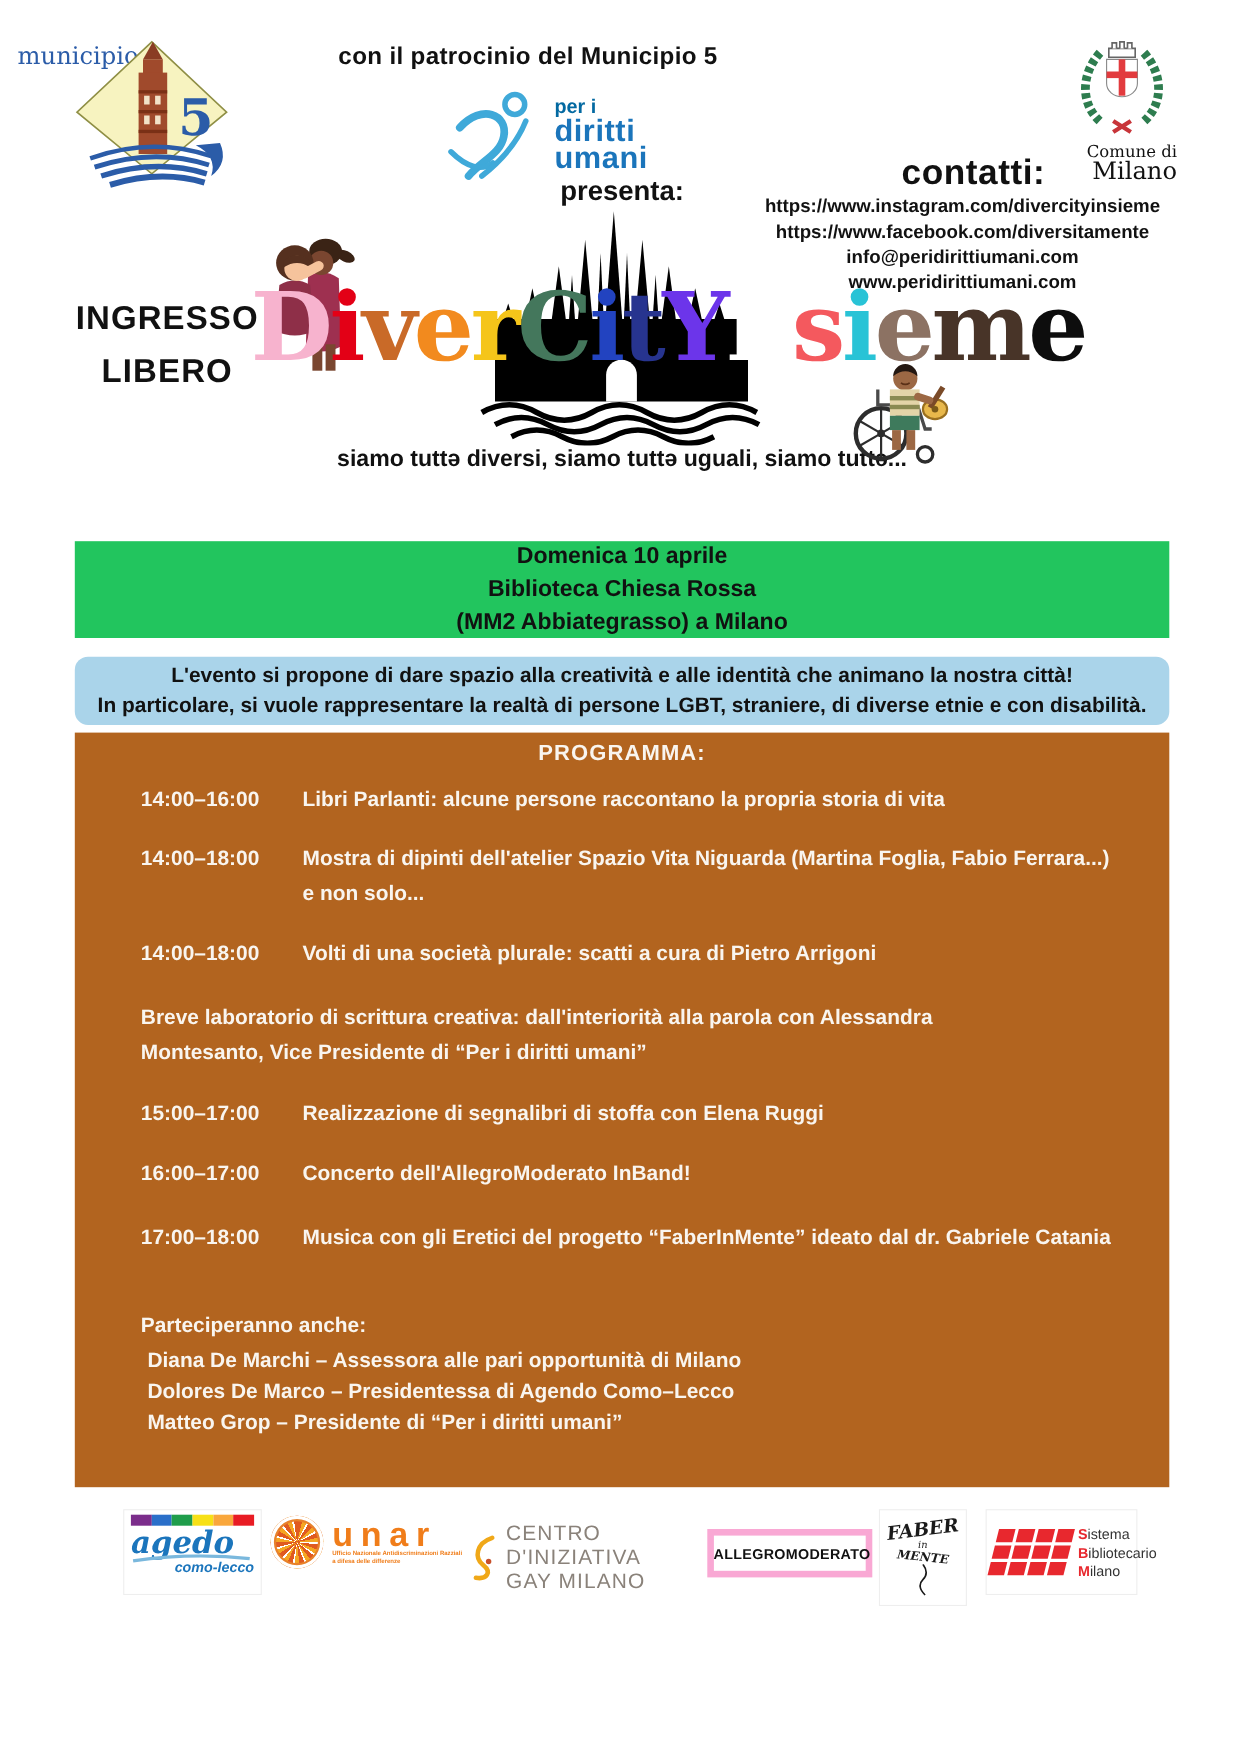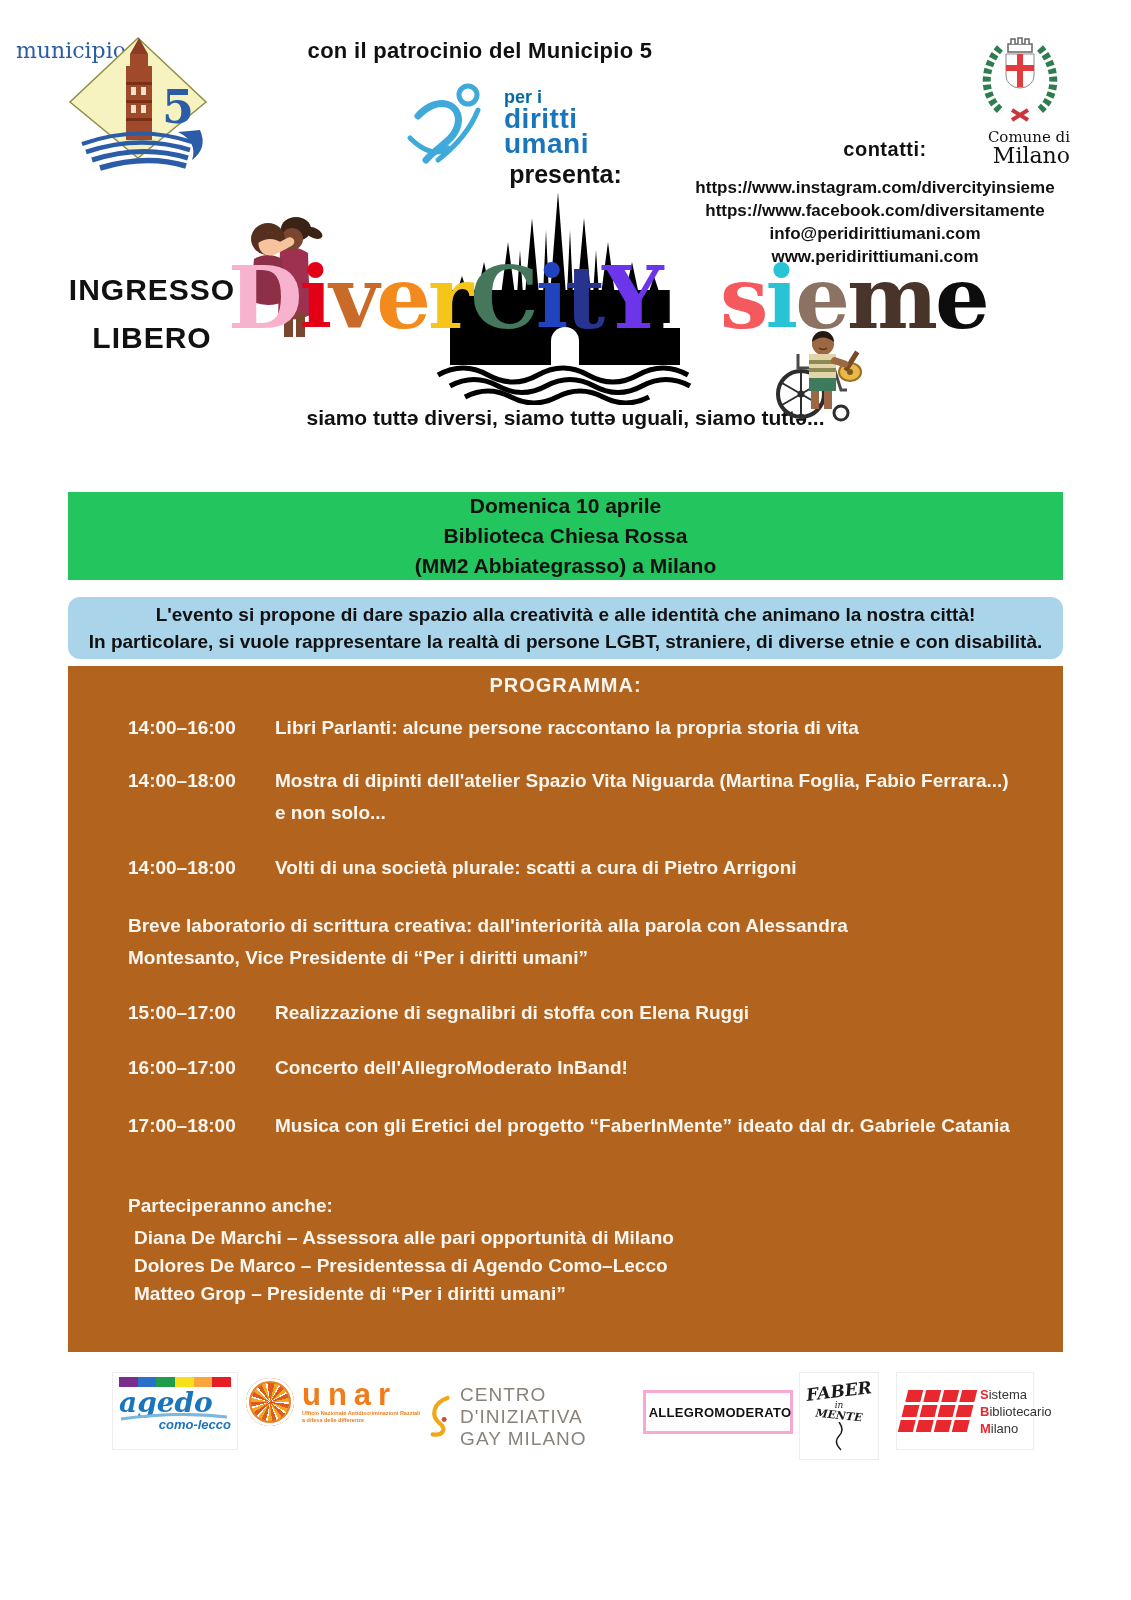--- a/index.html
+++ b/index.html
@@ -13,21 +13,21 @@
   .du-logo{position:absolute;left:404px;top:82px;display:flex;align-items:flex-start;}
   .du-text{margin-left:8px;margin-top:6px;}
   .du-line1{color:#0369a1;font-size:18px;font-weight:700;line-height:18px;}
   .du-line2,.du-line3{color:#1b75bb;font-size:28px;font-weight:800;line-height:25px;letter-spacing:.5px;}
   .presenta{position:absolute;left:0;top:160px;width:1131px;text-align:center;
             font-size:25px;font-weight:800;}
   .comune-logo{position:absolute;left:966px;top:34px;width:104px;text-align:right;}
   .comune-line1{font-family:"DejaVu Serif",serif;font-size:15px;margin-top:2px;}
   .comune-line2{font-family:"DejaVu Serif",serif;font-size:22px;line-height:20px;}
   .contatti{position:absolute;left:700px;top:138px;width:370px;text-align:center;
-            font-size:20px;font-weight:800;letter-spacing:.5px;}
+            font-size:32px;font-weight:800;letter-spacing:.5px;}
   .contact-links{position:absolute;left:655px;top:176px;width:440px;text-align:center;
                  font-size:17px;font-weight:800;line-height:23px;}
 
   
   .ingresso{position:absolute;left:60px;top:266px;width:184px;text-align:center;
             font-size:30px;font-weight:800;line-height:48px;letter-spacing:1px;z-index:3;}
   .duomo{position:absolute;left:420px;top:190px;z-index:1;}
   .girls{position:absolute;left:232px;top:213px;z-index:1;}
   .title-row{position:absolute;left:228px;top:248px;z-index:2;display:flex;align-items:baseline;
              font-family:"DejaVu Serif",serif;font-weight:700;font-size:86px;line-height:100px;}
@@ -64,21 +64,21 @@
   .agedo-sub{font-style:italic;font-weight:700;font-size:13px;color:#1b75bc;text-align:right;margin-top:-4px;}
   .logo-unar{left:246px;top:1378px;width:178px;display:flex;align-items:center;}
   .unar-globe{width:48px;height:48px;border-radius:50%;flex:none;
               background:repeating-conic-gradient(#e05a20 0 14deg,#f5a623 14deg 26deg,#fff 26deg 32deg);
               box-shadow:inset 0 0 0 3px #fff, inset 0 0 0 5px #e8812a;}
   .unar-text{margin-left:8px;}
   .unar-name{color:#f07d1a;font-size:31px;font-weight:800;letter-spacing:7px;line-height:30px;}
   .unar-sub{color:#f07d1a;font-size:5.5px;font-weight:700;line-height:7px;}
   .logo-cig{left:426px;top:1384px;width:212px;display:flex;align-items:center;}
   .cig-text{margin-left:6px;color:#8a827a;font-size:19px;line-height:22px;letter-spacing:1px;}
-  .logo-allegro{left:643px;top:1390px;width:150px;height:44px;border:3px solid #f9a8d4;
+  .logo-allegro{left:643px;top:1390px;width:150px;height:44px;border:6px solid #f9a8d4;
                 display:flex;align-items:center;justify-content:center;box-sizing:border-box;}
   .allegro-name{font-size:13px;font-weight:800;color:#111;letter-spacing:.3px;margin-left:4px;}
   .logo-faber{left:799px;top:1372px;width:80px;height:88px;border:1px solid #eee;
               box-sizing:border-box;text-align:center;font-family:"DejaVu Serif",serif;color:#1a1a1a;}
   .faber-1{font-size:17px;font-style:italic;font-weight:700;transform:rotate(-7deg);margin-top:8px;}
   .faber-2{font-size:9px;font-style:italic;line-height:8px;}
   .faber-3{font-size:11px;font-style:italic;font-weight:700;transform:rotate(6deg);}
   .logo-sbm{left:896px;top:1372px;width:138px;height:78px;border:1px solid #eee;
             display:flex;align-items:center;box-sizing:border-box;padding:6px;}
   .sbm-grid{display:grid;grid-template-columns:repeat(4,15px);grid-auto-rows:12px;gap:3px;

